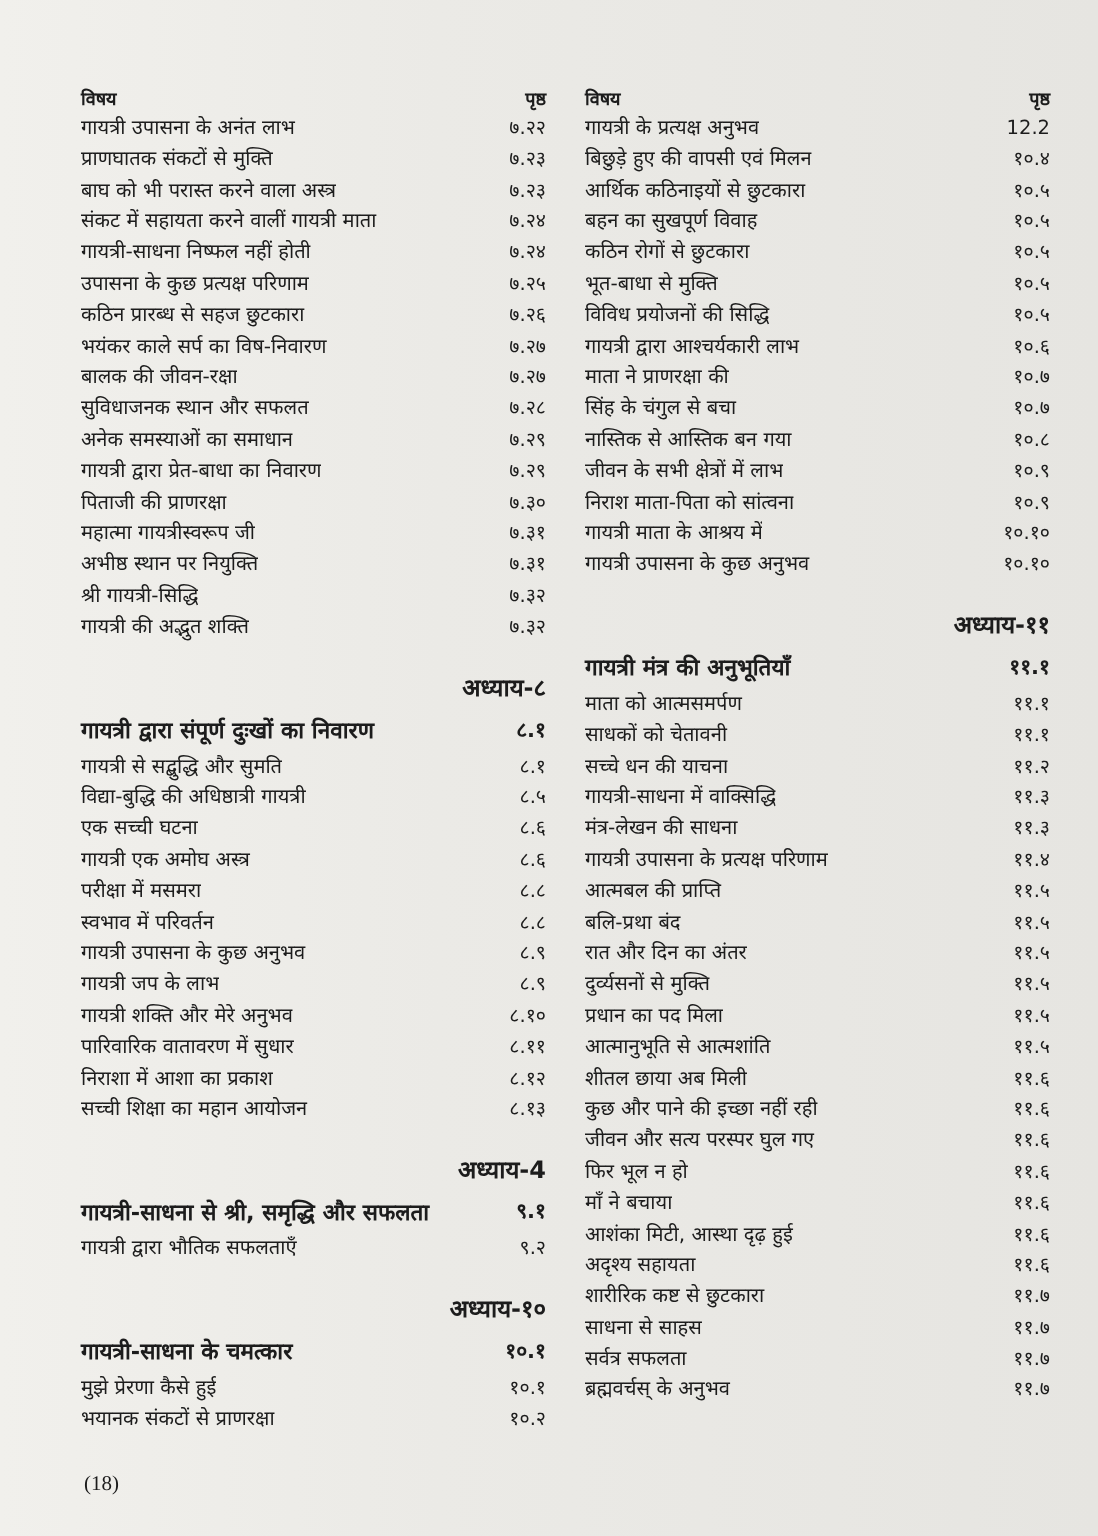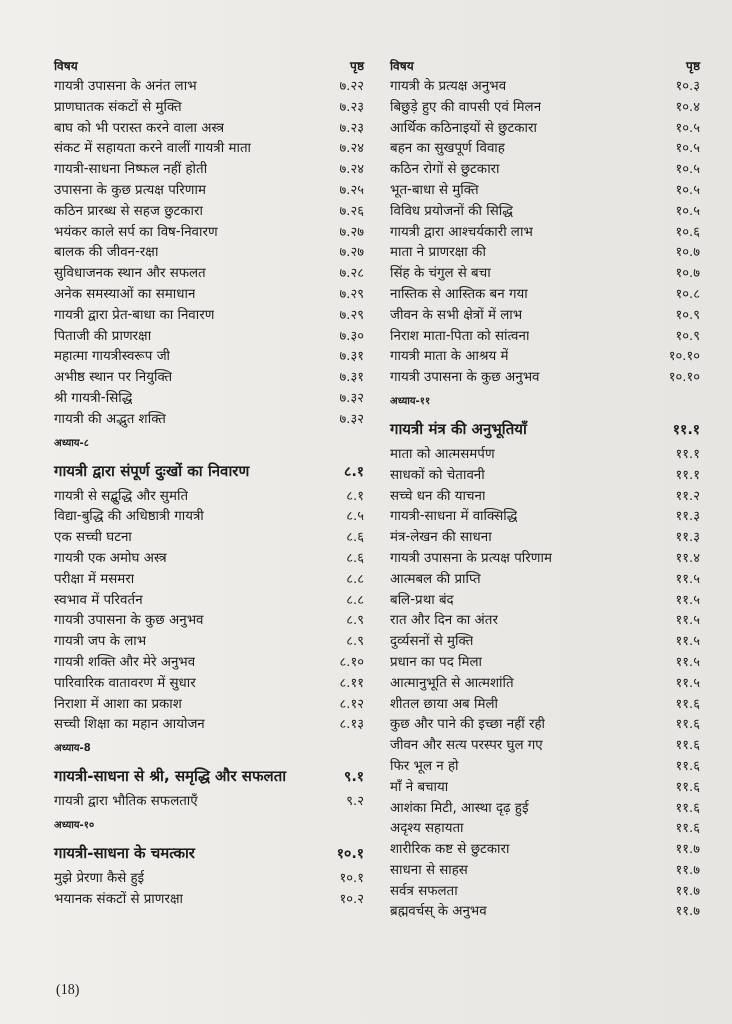--- a/index.html
+++ b/index.html
@@ -12,21 +12,21 @@
     position: relative;
   }
   .page { position: absolute; left: 0; top: 0; width: 732px; height: 1024px; }
   .col { position: absolute; top: 36px; }
   .col.left { left: 54px; width: 310px; }
   .col.right { left: 390px; width: 310px; }
   .hdr { display: flex; justify-content: space-between; font-size: 12px; font-weight: bold; height: 20px; line-height: 20px; margin-top: 20px; }
   .row { display: flex; justify-content: space-between; align-items: baseline; font-size: 13.4px; height: 20.8px; line-height: 20.8px; white-space: nowrap; }
   .row .t { overflow: hidden; }
   .row .p { font-size: 13px; padding-left: 6px; }
-  .chap { text-align: left; font-weight: bold; font-size: 10px; height: 26px; line-height: 26px; margin-top: 0; }
+  .chap { text-align: right; font-weight: bold; font-size: 16px; height: 26px; line-height: 26px; margin-top: 16px; }
   .sec { display: flex; justify-content: space-between; align-items: center; font-weight: bold; font-size: 15px; height: 30px; line-height: 30px; white-space: nowrap; }
   .sec .p { font-size: 14px; font-weight: bold; }
   .folio { position: absolute; left: 56px; top: 966px; font-family: "Liberation Serif", "DejaVu Serif", serif; font-size: 14px; margin-top: 16px; }
 </style>
 </head>
 <body>
 
 <div class="page">
 
   <div class="col left">
@@ -154,21 +154,21 @@
         <div class="row">
           <span class="t">निराशा में आशा का प्रकाश</span>
           <span class="p">८.१२</span>
         </div>
         <div class="row">
           <span class="t">सच्ची शिक्षा का महान आयोजन</span>
           <span class="p">८.१३</span>
         </div>
       </div>
 
-    <div class="chap">अध्याय-8</div>
+    <div class="chap">अध्याय-4</div>
     <div class="sec">
       <span class="t">गायत्री-साधना से श्री, समृद्धि और सफलता</span>
       <span class="p">९.१</span>
     </div>
     <div>
         <div class="row">
           <span class="t">गायत्री द्वारा भौतिक सफलताएँ</span>
           <span class="p">९.२</span>
         </div>
       </div>
@@ -191,21 +191,21 @@
   </div>
 
   <div class="col right">
     <div class="hdr">
       <span>विषय</span>
       <span>पृष्ठ</span>
     </div>
     <div>
         <div class="row">
           <span class="t">गायत्री के प्रत्यक्ष अनुभव</span>
-          <span class="p">१०.३</span>
+          <span class="p">12.2</span>
         </div>
         <div class="row">
           <span class="t">बिछुड़े हुए की वापसी एवं मिलन</span>
           <span class="p">१०.४</span>
         </div>
         <div class="row">
           <span class="t">आर्थिक कठिनाइयों से छुटकारा</span>
           <span class="p">१०.५</span>
         </div>
         <div class="row">

